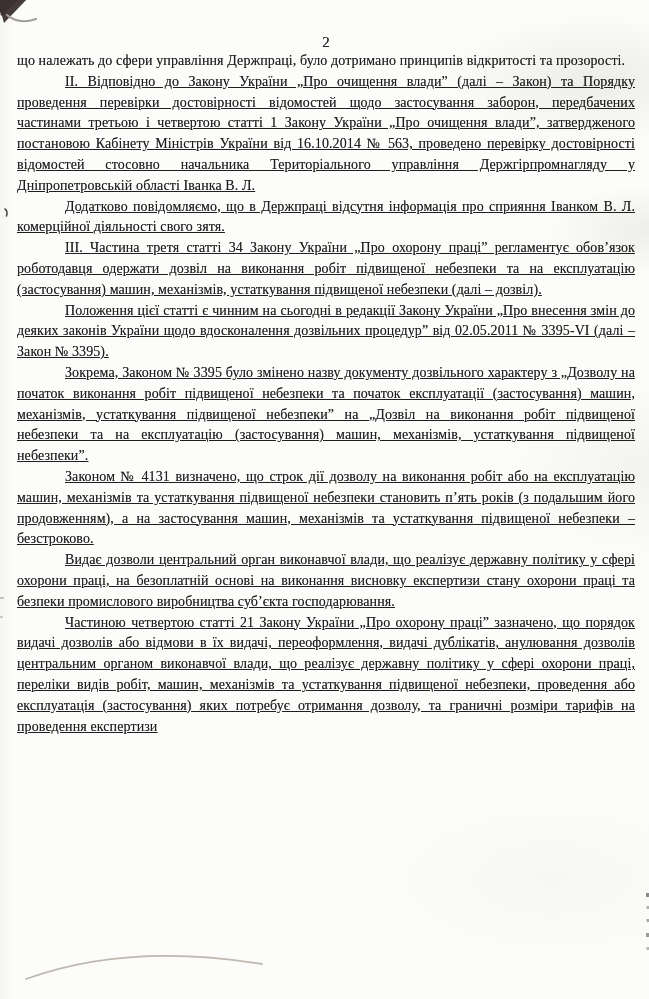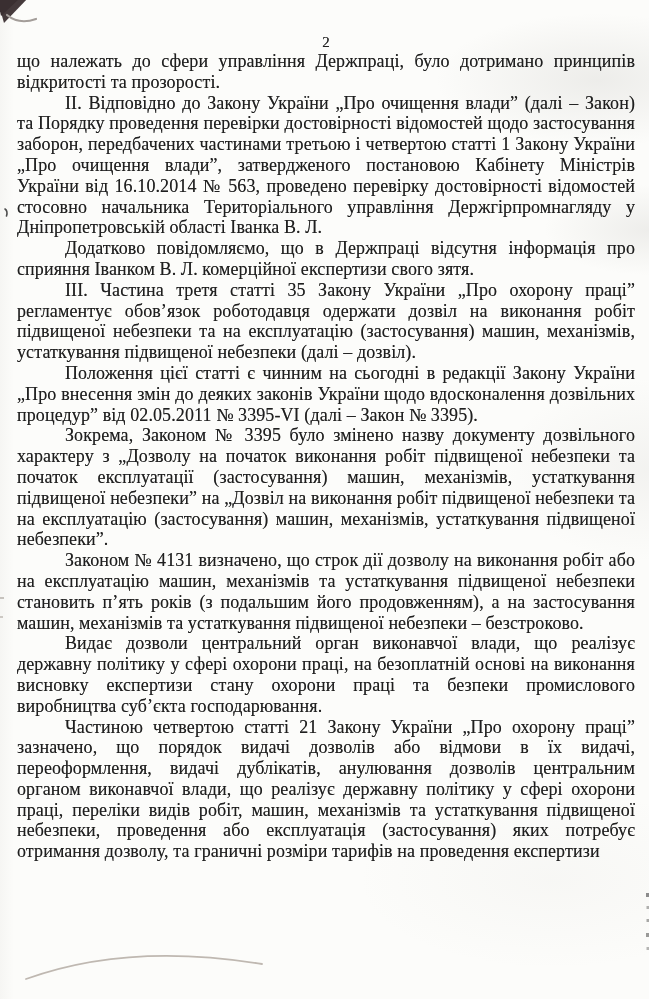--- a/index.html
+++ b/index.html
@@ -27,49 +27,49 @@
     text-align: center;
     font-size: 15px;
     line-height: 18px;
     text-shadow: 0 0 0.5px rgba(25,25,25,0.55);
   }
   .body-text {
     position: absolute;
     top: 51px;
     left: 17px;
     width: 618px;
-    font-size: 18px;
+    font-size: 14px;
     line-height: 20.8px;
     text-align: justify;
     letter-spacing: 0.1px;
     text-shadow: 0 0 0.5px rgba(25,25,25,0.55);
     hyphens: none;
   }
   .body-text p { margin: 0; }
-  .body-text p.indent { text-indent: 48px; }
+  .body-text p.indent { text-indent: 48px; text-decoration: underline; }
   .artifacts {
     position: absolute;
     inset: 0;
     width: 649px;
     height: 999px;
     pointer-events: none;
   }
 </style>
 </head>
 <body>
 
 <div class="sheet">
 
   <div class="page-number">2</div>
 
   <div class="body-text">
       <p>що належать до сфери управління Держпраці, було дотримано принципів відкритості та прозорості.</p>
       <p class="indent">ІІ. Відповідно до Закону України „Про очищення влади” (далі – Закон) та Порядку проведення перевірки достовірності відомостей щодо застосування заборон, передбачених частинами третьою і четвертою статті 1 Закону України „Про очищення влади”, затвердженого постановою Кабінету Міністрів України від 16.10.2014 № 563, проведено перевірку достовірності відомостей стосовно начальника Територіального управління Держгірпромнагляду у Дніпропетровській області Іванка В. Л.</p>
-      <p class="indent">Додатково повідомляємо, що в Держпраці відсутня інформація про сприяння Іванком В. Л. комерційної експертизи свого зятя.</p>
-      <p class="indent">ІІІ. Частина третя статті 35 Закону України „Про охорону праці” регламентує обов’язок роботодавця одержати дозвіл на виконання робіт підвищеної небезпеки та на експлуатацію (застосування) машин, механізмів, устаткування підвищеної небезпеки (далі – дозвіл).</p>
+      <p class="indent">Додатково повідомляємо, що в Держпраці відсутня інформація про сприяння Іванком В. Л. комерційної діяльності свого зятя.</p>
+      <p class="indent">ІІІ. Частина третя статті 34 Закону України „Про охорону праці” регламентує обов’язок роботодавця одержати дозвіл на виконання робіт підвищеної небезпеки та на експлуатацію (застосування) машин, механізмів, устаткування підвищеної небезпеки (далі – дозвіл).</p>
       <p class="indent">Положення цієї статті є чинним на сьогодні в редакції Закону України „Про внесення змін до деяких законів України щодо вдосконалення дозвільних процедур” від 02.05.2011 № 3395-VI (далі – Закон № 3395).</p>
       <p class="indent">Зокрема, Законом № 3395 було змінено назву документу дозвільного характеру з „Дозволу на початок виконання робіт підвищеної небезпеки та початок експлуатації (застосування) машин, механізмів, устаткування підвищеної небезпеки” на „Дозвіл на виконання робіт підвищеної небезпеки та на експлуатацію (застосування) машин, механізмів, устаткування підвищеної небезпеки”.</p>
       <p class="indent">Законом № 4131 визначено, що строк дії дозволу на виконання робіт або на експлуатацію машин, механізмів та устаткування підвищеної небезпеки становить п’ять років (з подальшим його продовженням), а на застосування машин, механізмів та устаткування підвищеної небезпеки – безстроково.</p>
       <p class="indent">Видає дозволи центральний орган виконавчої влади, що реалізує державну політику у сфері охорони праці, на безоплатній основі на виконання висновку експертизи стану охорони праці та безпеки промислового виробництва суб’єкта господарювання.</p>
       <p class="indent">Частиною четвертою статті 21 Закону України „Про охорону праці” зазначено, що порядок видачі дозволів або відмови в їх видачі, переоформлення, видачі дублікатів, анулювання дозволів центральним органом виконавчої влади, що реалізує державну політику у сфері охорони праці, переліки видів робіт, машин, механізмів та устаткування підвищеної небезпеки, проведення або експлуатація (застосування) яких потребує отримання дозволу, та граничні розміри тарифів на проведення експертизи</p>
     </div>
 
   <svg class="artifacts" viewBox="0 0 649 999" xmlns="http://www.w3.org/2000/svg" aria-hidden="true">
 
     <g>

